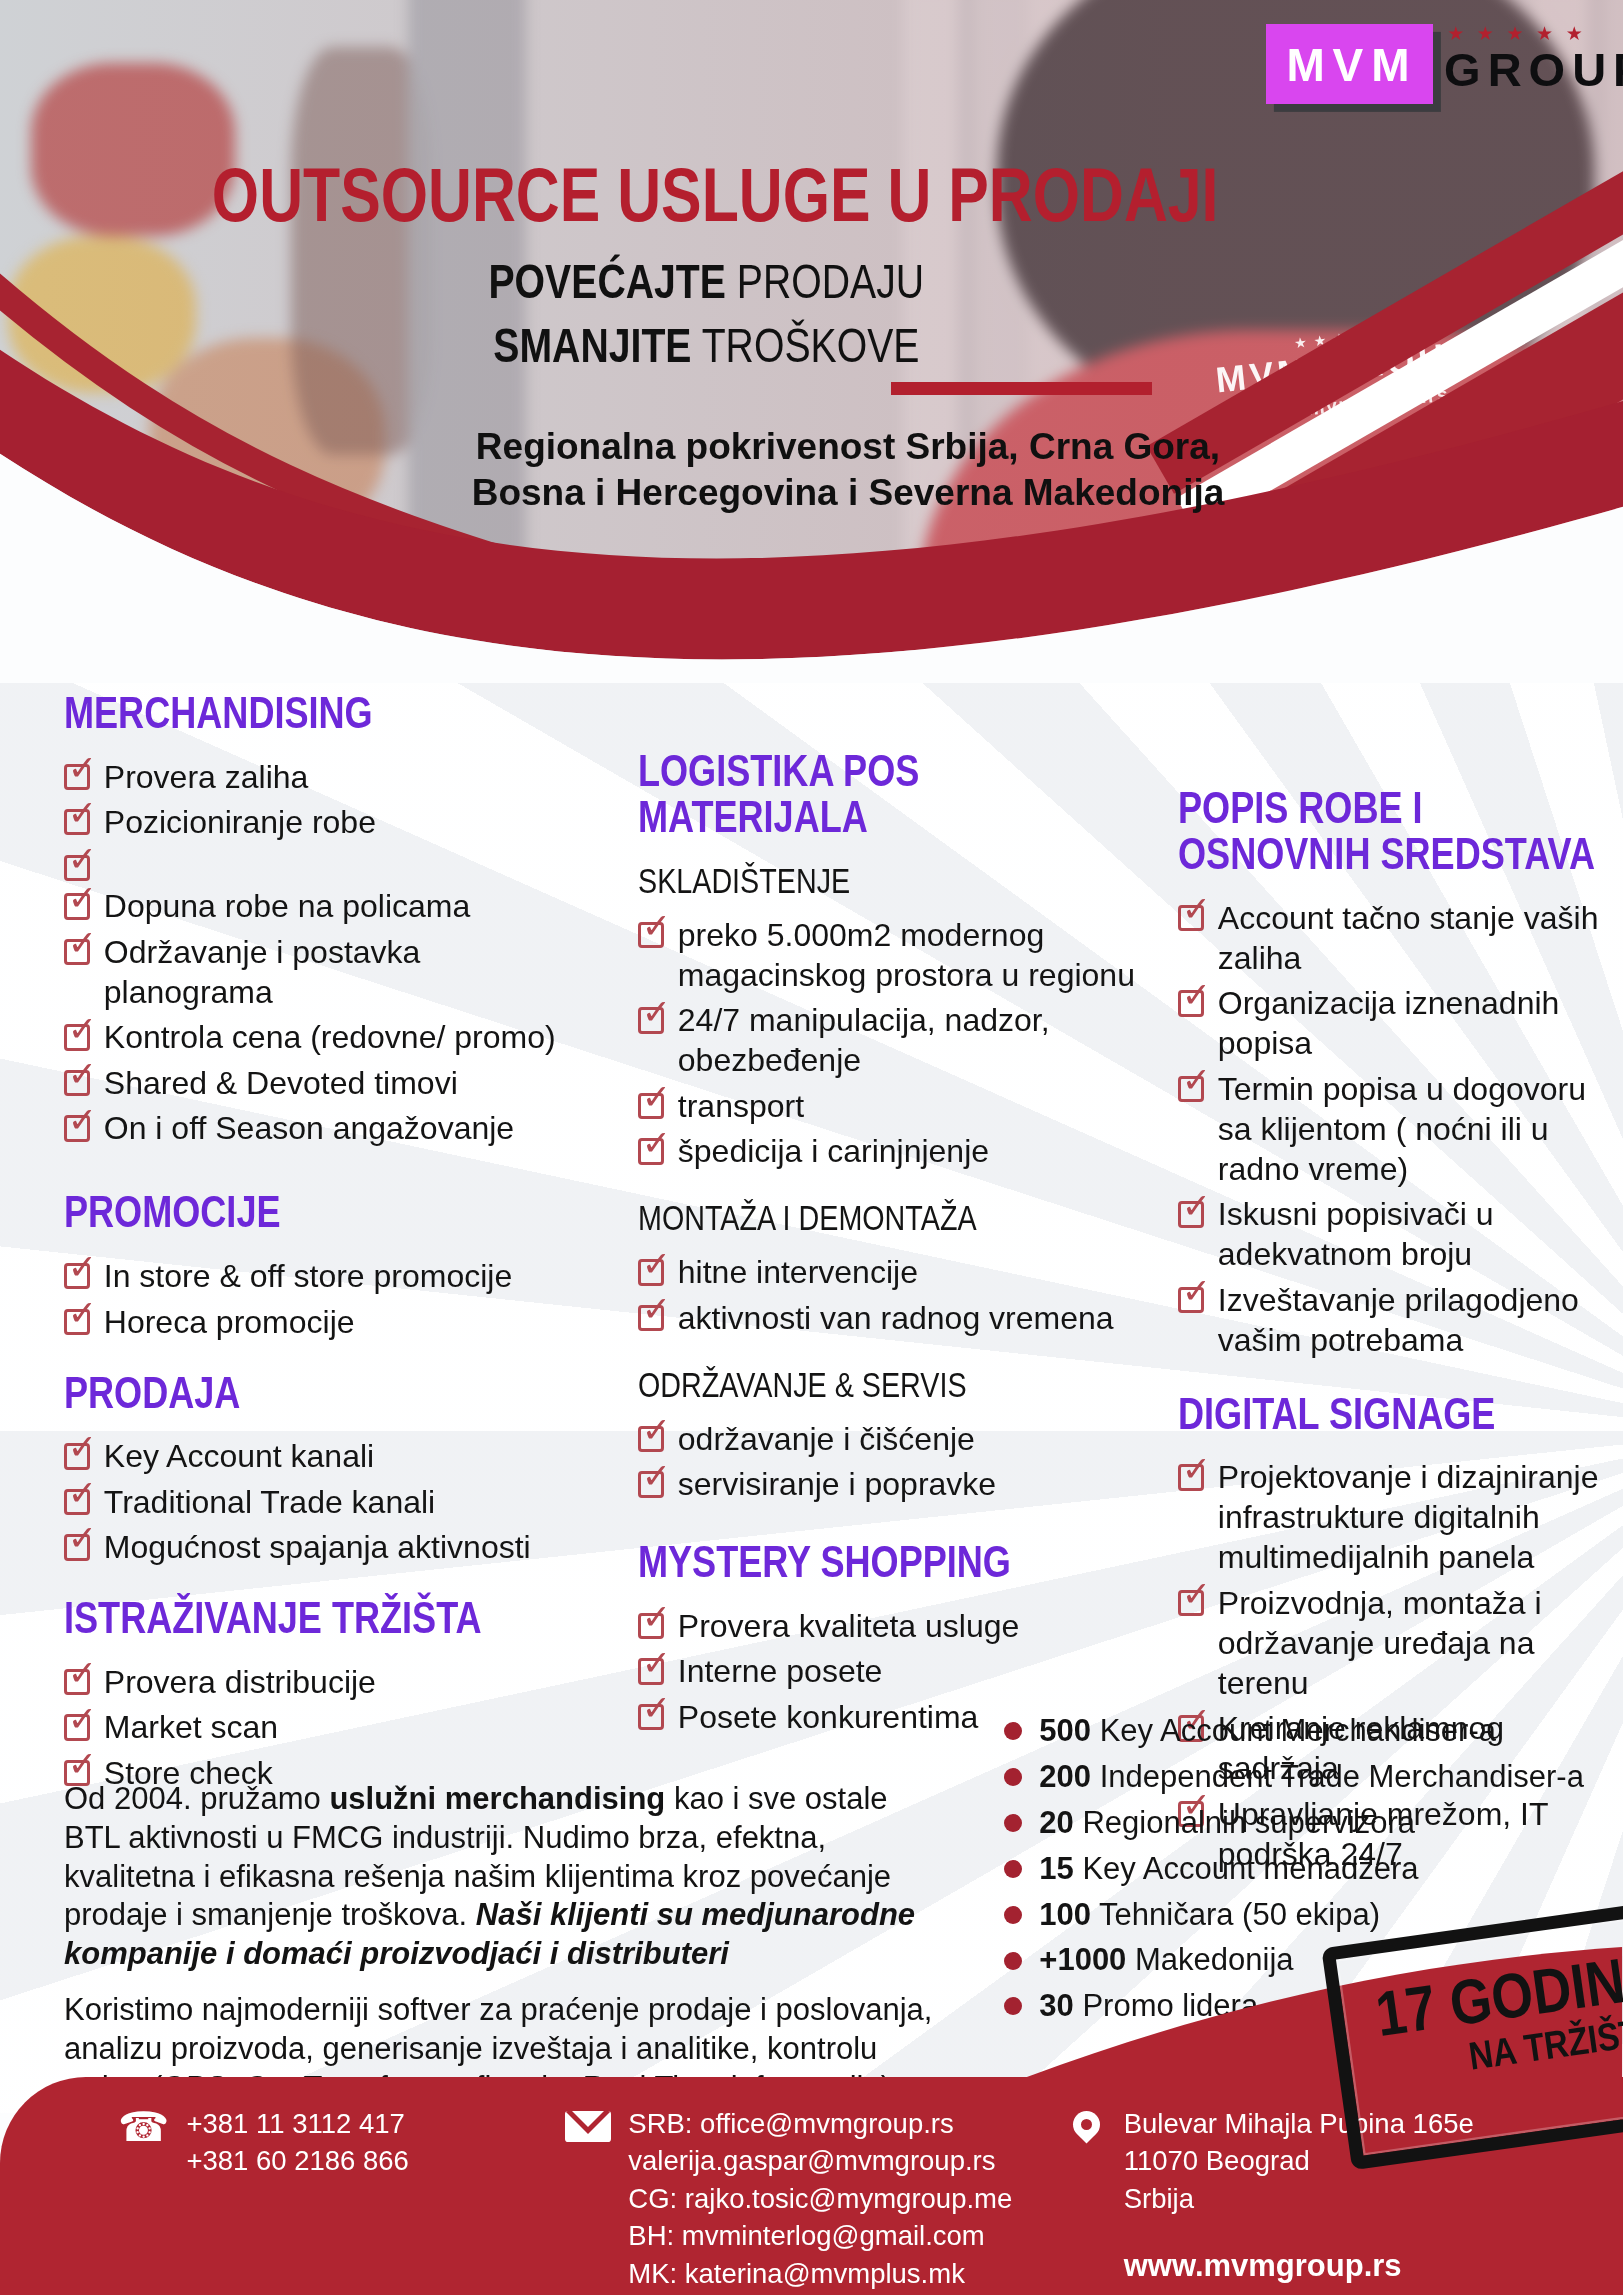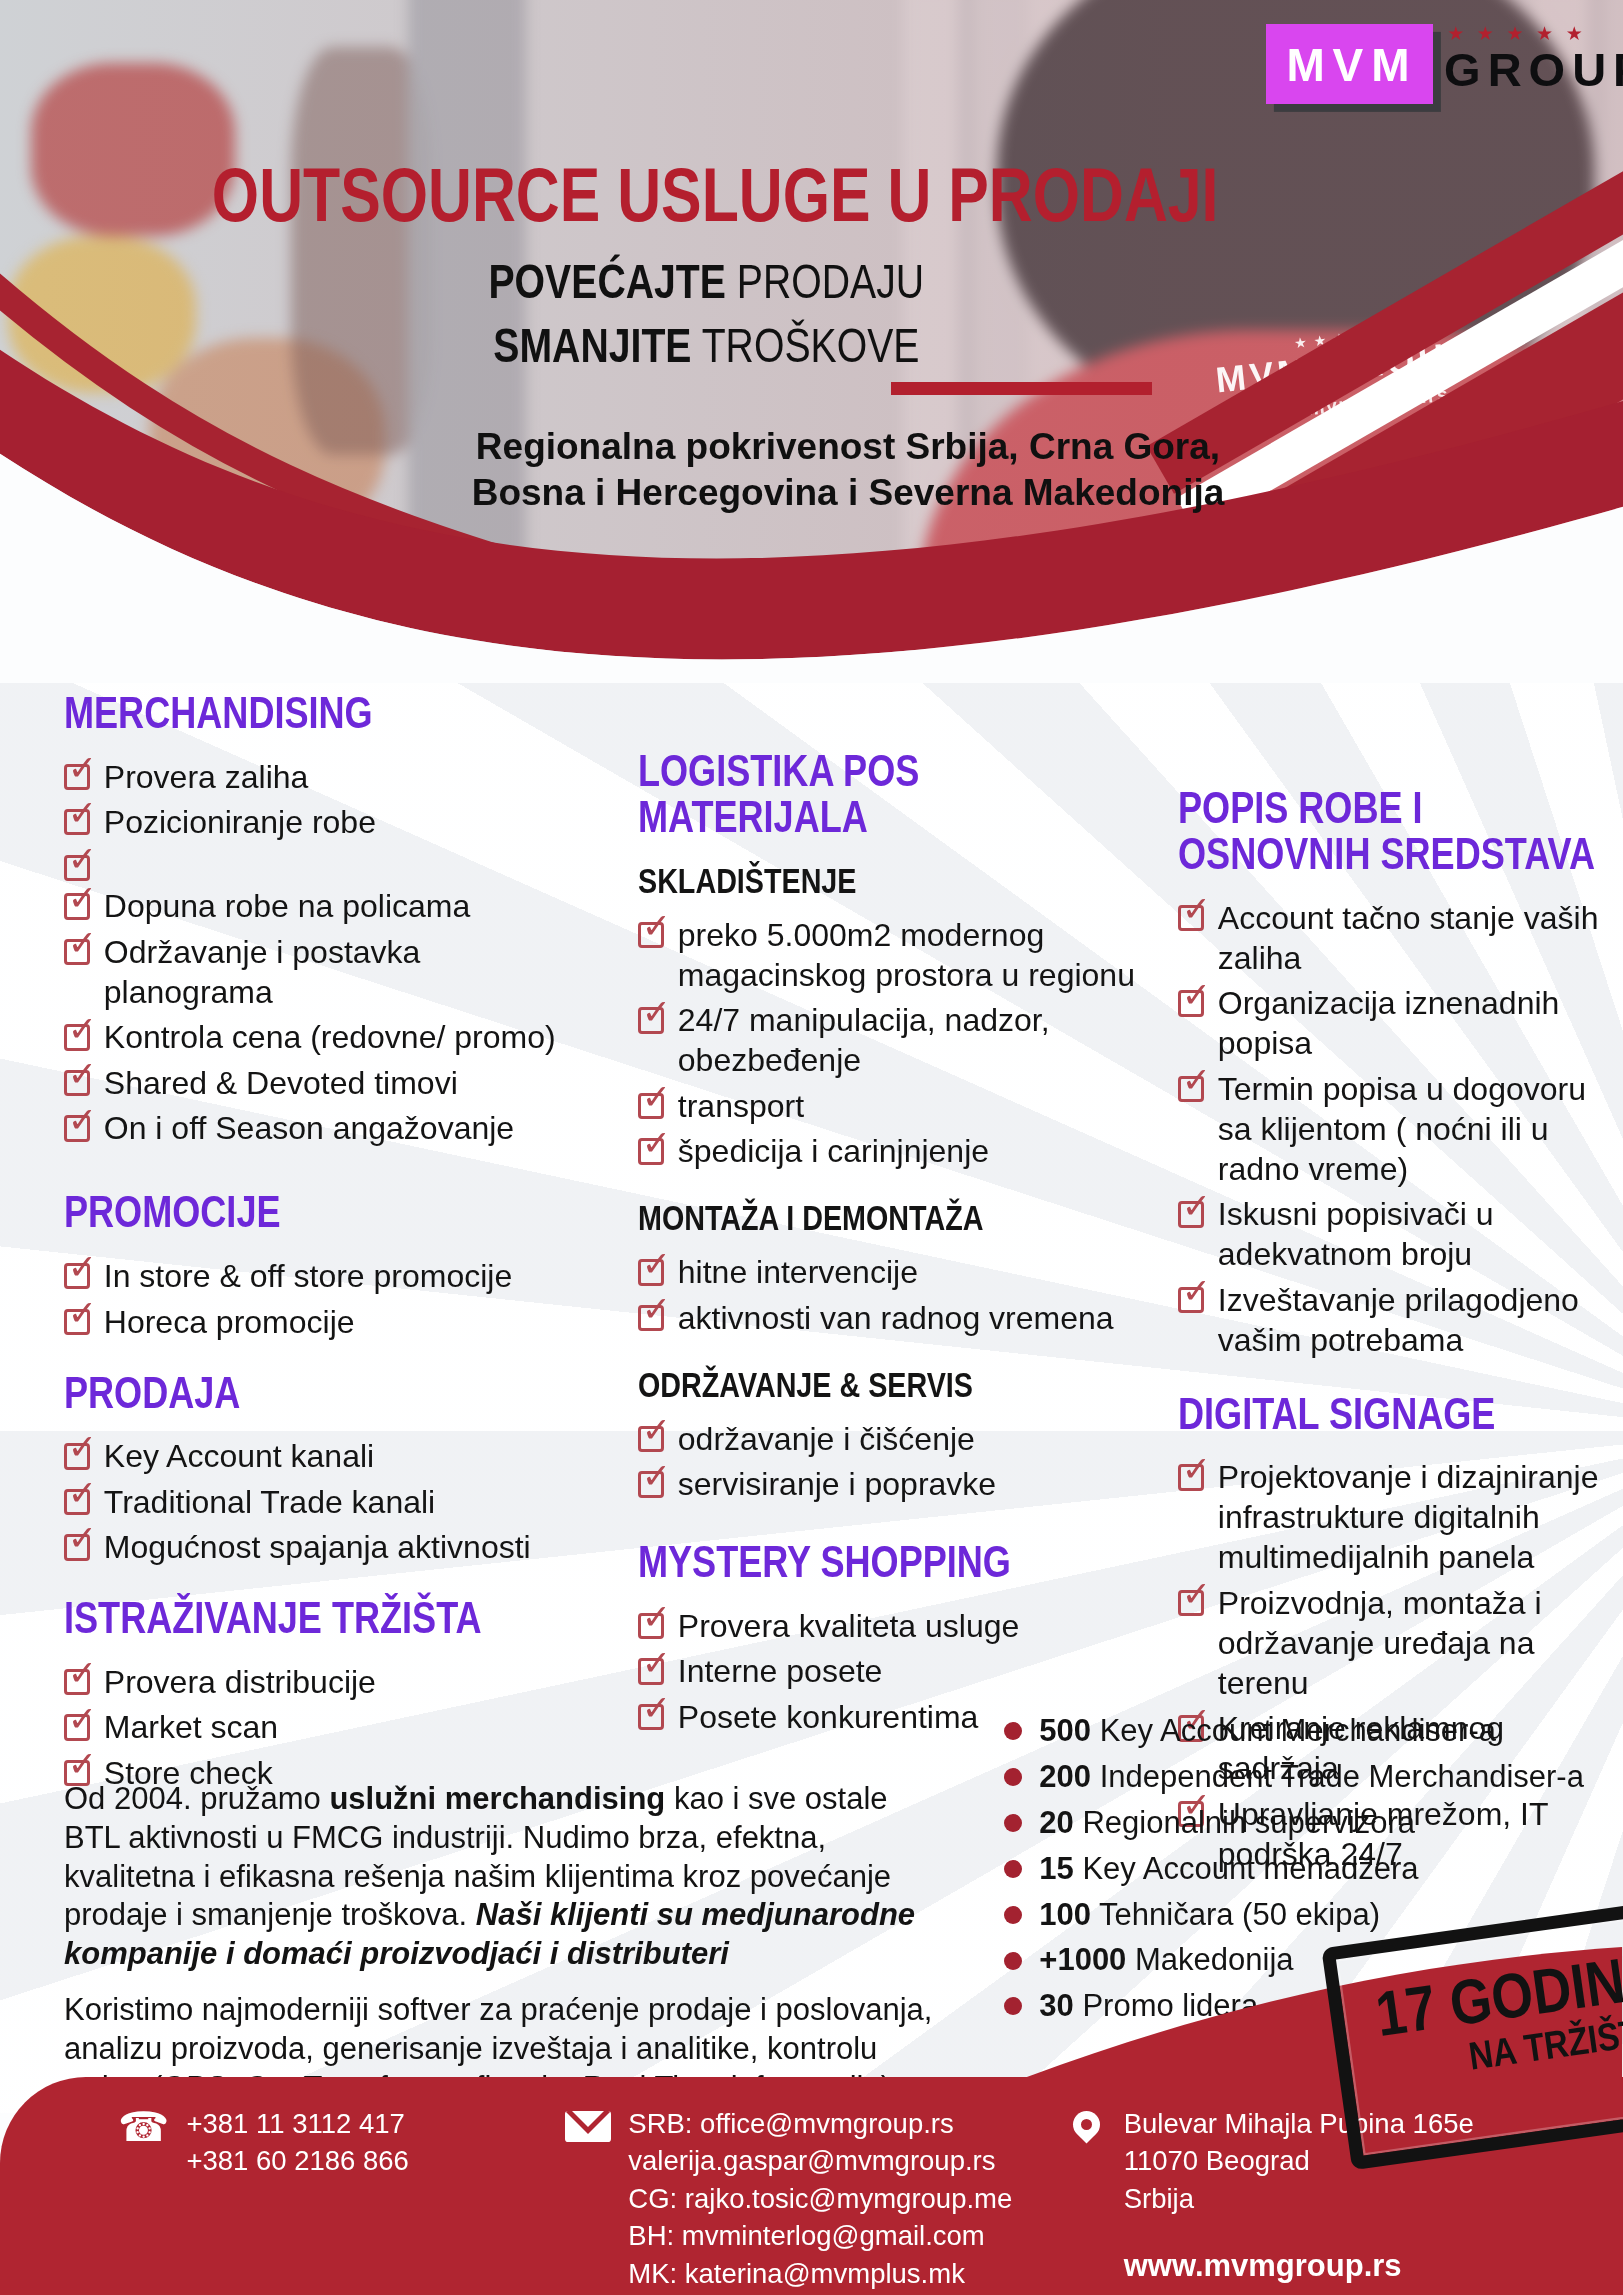--- a/index.html
+++ b/index.html
@@ -58,21 +58,21 @@
           font-size:37px;font-weight:800;color:#101010;line-height:1.25;}
 
   
   .col{position:absolute;z-index:2;}
   .col1{left:64px;top:690px;width:507px;}
   .col2{left:638px;top:748px;width:526px;}
   .col3{left:1178px;top:785px;width:444px;}
   .sec-title{font-size:44px;font-weight:800;color:#6d28d9;margin:0 0 20.4px;line-height:1.05;}
   .sec-title .cond{line-height:1.05;}
   .mt1{margin-top:41px;} .mt2{margin-top:28px;} .mt3{margin-top:35px;} .mt4{margin-top:31px;}
-  .sub-title{font-size:35px;font-weight:700;color:#141414;margin:27px 0 14px;}
+  .sub-title{font-size:35px;font-weight:400;color:#141414;margin:27px 0 14px;}
   .sub-title:first-of-type{margin-top:19px;}
   .item{display:flex;align-items:flex-start;gap:13.4px;margin-bottom:5.5px;}
   .itx{font-size:32px;line-height:1.25;color:#141414;}
   .chk{flex:0 0 auto;width:20.4px;height:20.4px;border:3.9px solid #b24850;border-radius:3.9px;margin-top:7px;position:relative;}
   .chk::after{content:"✓";position:absolute;left:0.8px;top:-15.7px;font-size:35px;line-height:1;font-weight:700;
               color:#b24850;font-family:"DejaVu Sans",sans-serif;}
 
   
   .about{position:absolute;left:64px;top:1780px;width:883px;z-index:2;font-size:31px;line-height:1.25;color:#131313;}
   .about p{margin:0 0 17.3px;}

